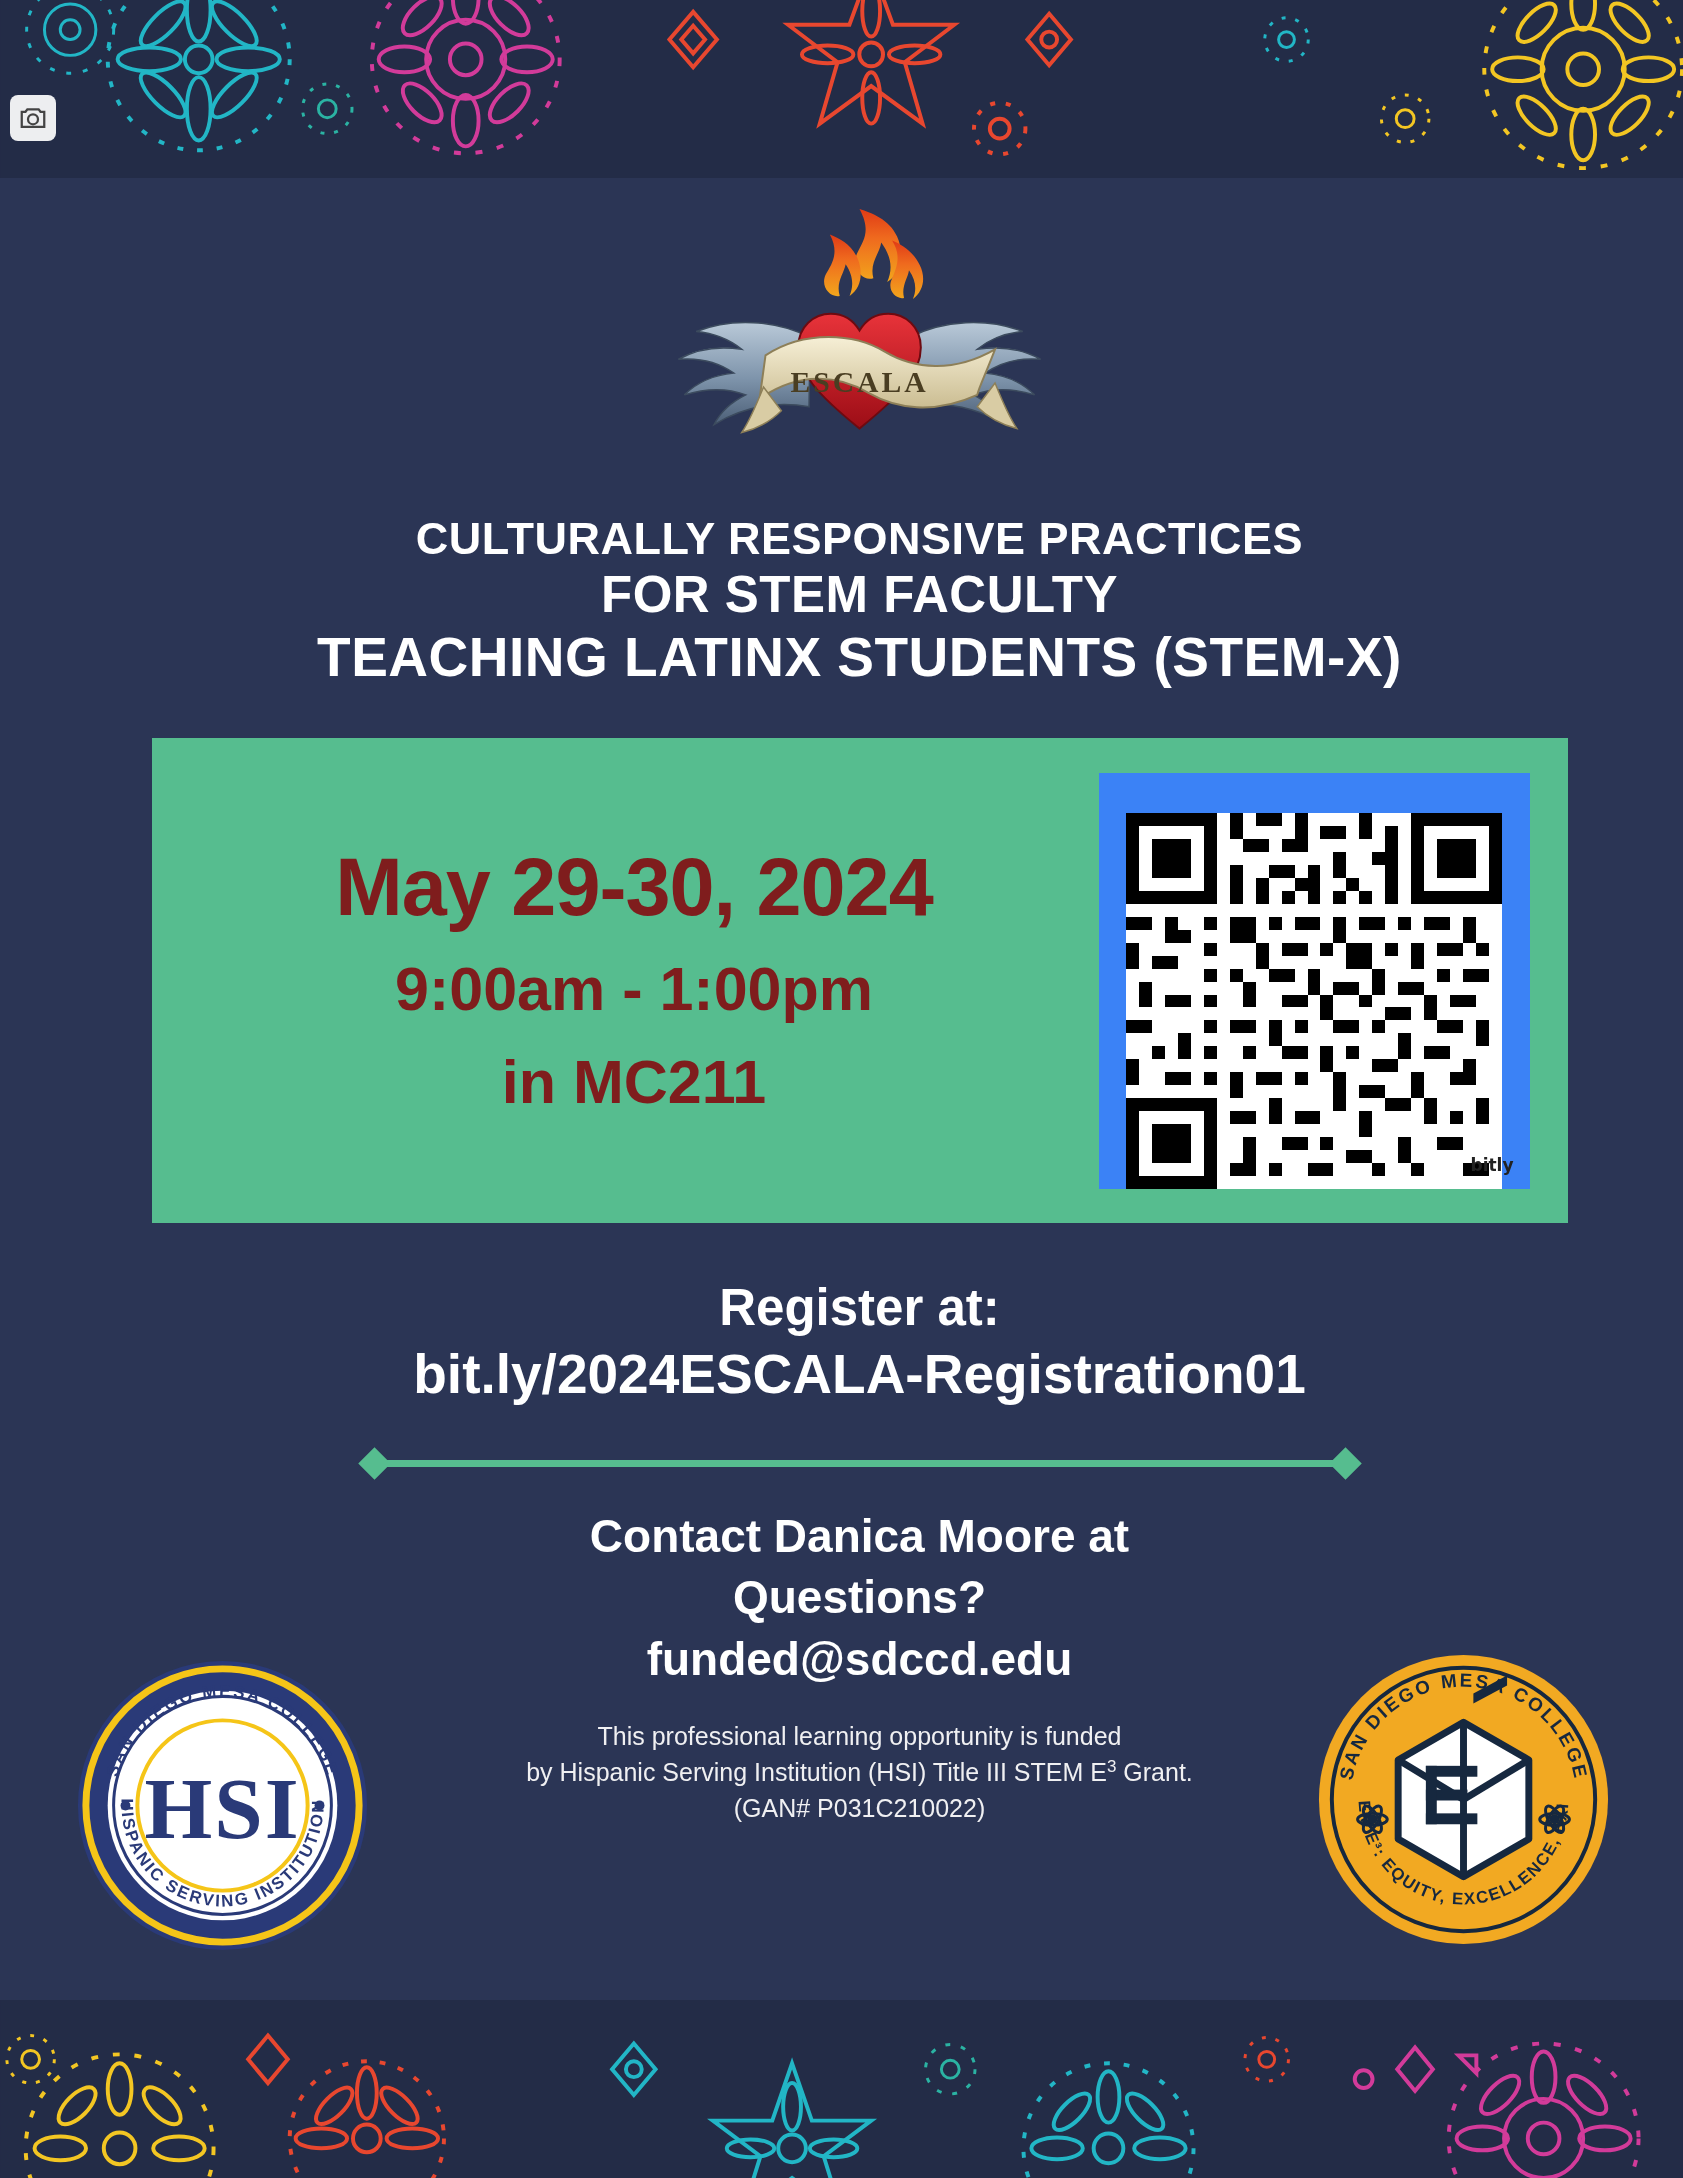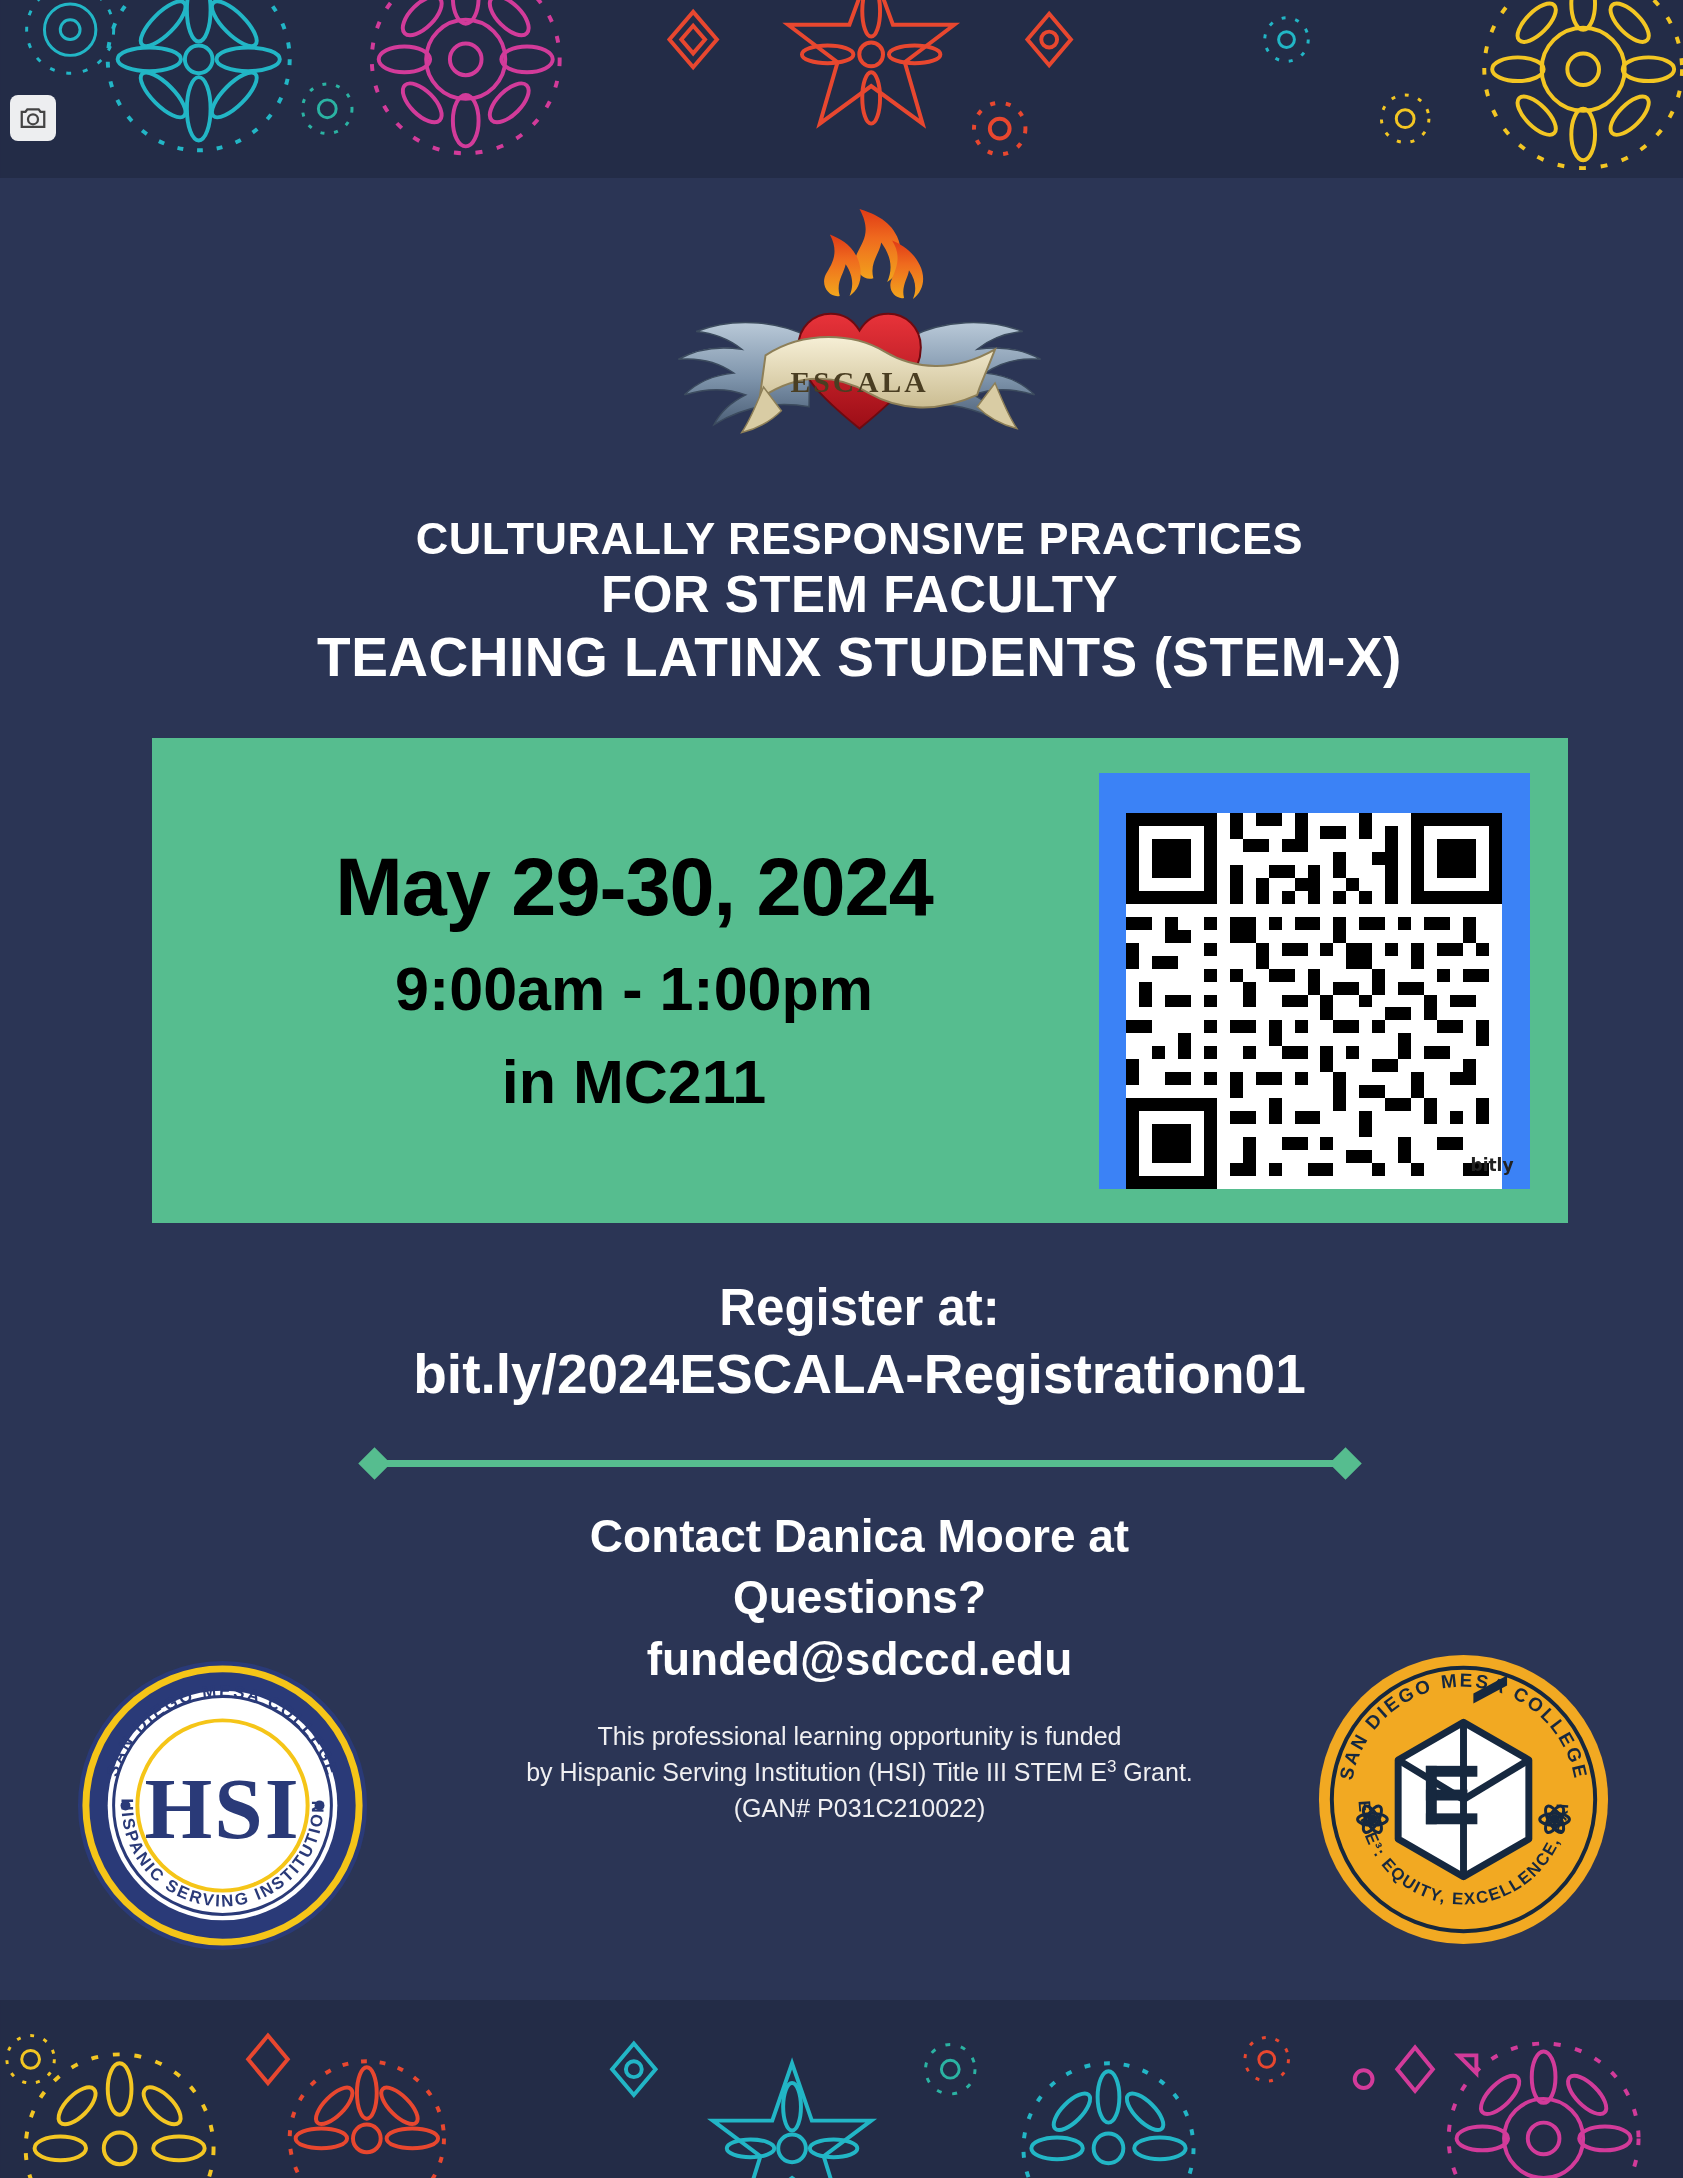--- a/index.html
+++ b/index.html
@@ -82,21 +82,21 @@
     width: 1416px;
     height: 485px;
     background: #56bd8f;
     display: flex;
     align-items: center;
     box-sizing: border-box;
     padding: 0 38px 0 28px;
   }
   .panel-left {
     flex: 1;
-    color: #000000;
+    color: #7f1d1d;
     text-align: center;
     padding-right: 10px;
   }
   .panel-date {
     font-size: 81px;
     font-weight: bold;
     line-height: 1.05;
     letter-spacing: -1px;
   }
   .panel-time {

